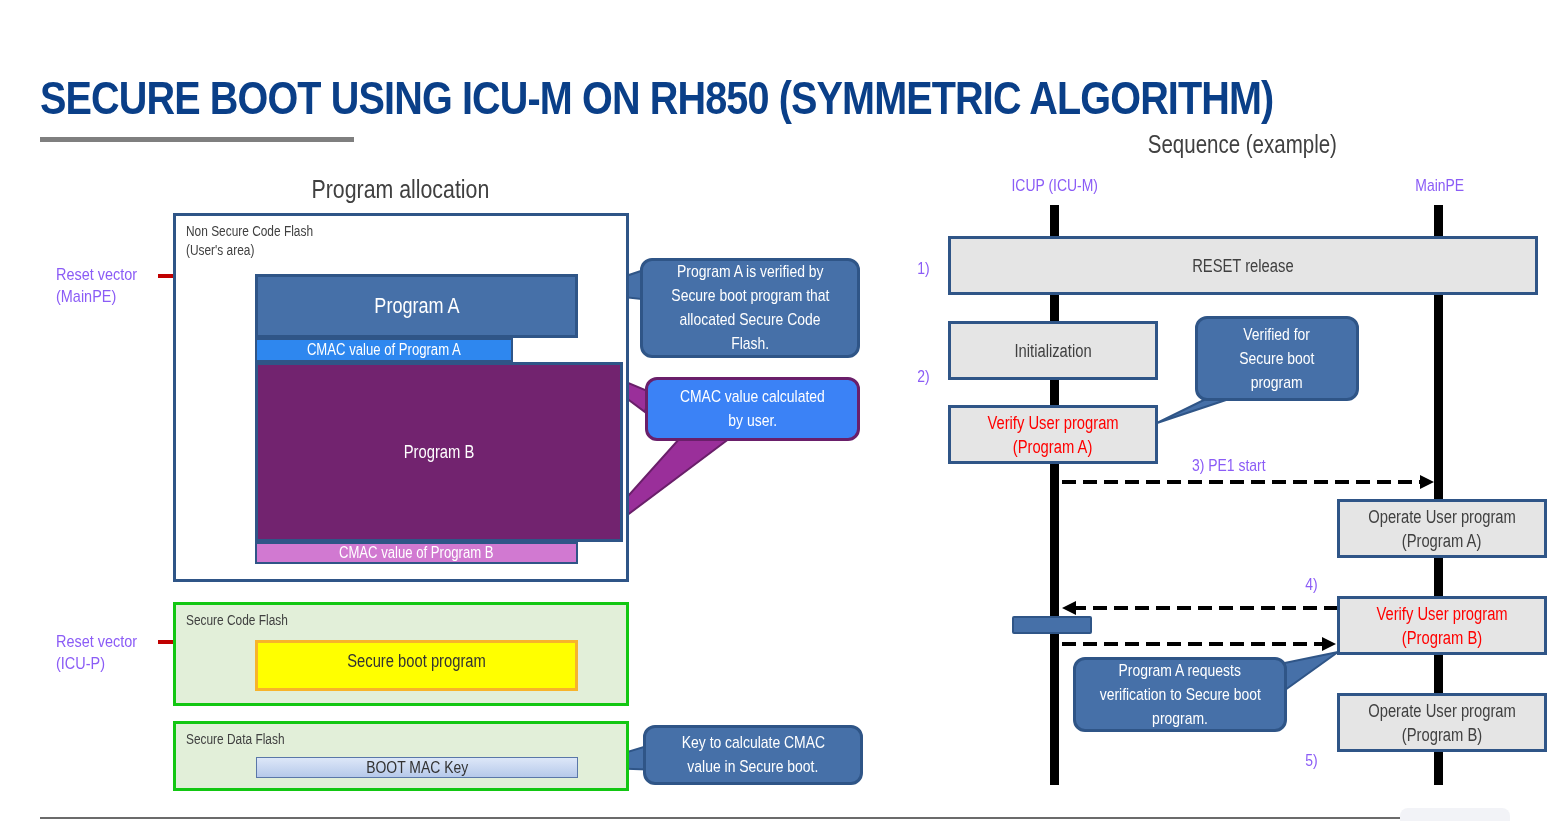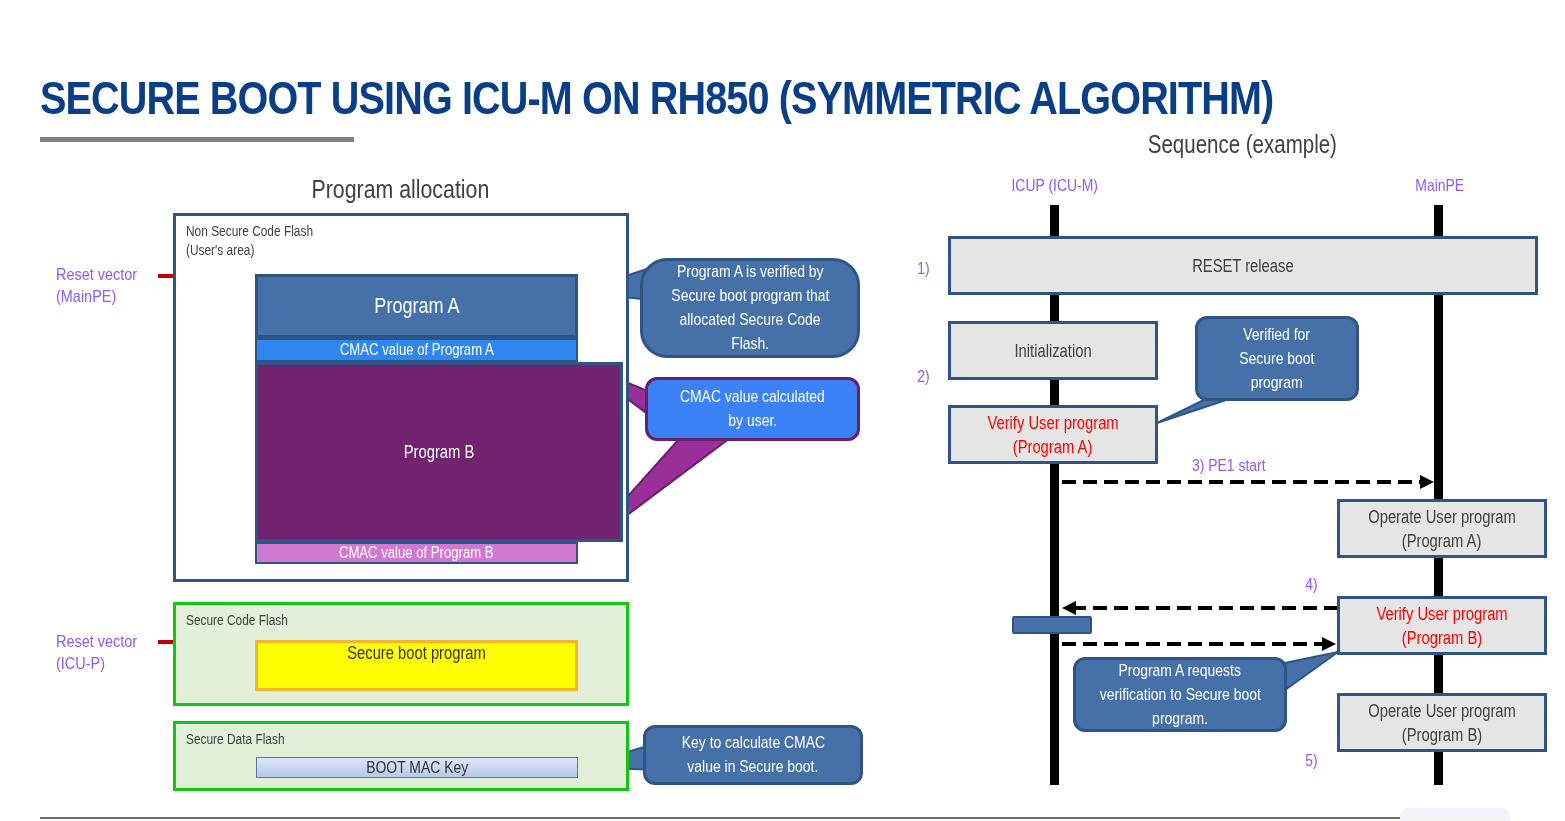--- a/index.html
+++ b/index.html
@@ -79,31 +79,31 @@
 
 <div class="abs region" style="left:173px;top:213px;width:456px;height:369px;"></div>
 <div class="abs small" style="left:186px;top:222px;">
   <div style="transform:scaleX(0.85);transform-origin:left;">Non Secure Code Flash</div>
   <div style="transform:scaleX(0.85);transform-origin:left;">(User's area)</div>
 </div>
 
 <div class="abs prog-a box-text" style="left:255px;top:274px;width:323px;height:64px;">
   <span class="cond">Program  A</span>
 </div>
-<div class="abs cmac-a box-text" style="left:255px;top:338px;width:323px;height:24px;">
+<div class="abs cmac-a box-text" style="left:255px;top:338px;width:258px;height:24px;">
   <span class="cond">CMAC value of Program A</span>
 </div>
 <div class="abs prog-b box-text" style="left:255px;top:362px;width:368px;height:180px;">
   <span class="cond">Program  B</span>
 </div>
 <div class="abs cmac-b box-text" style="left:255px;top:542px;width:323px;height:22px;">
   <span class="cond">CMAC value of  Program B</span>
 </div>
 
-<div class="abs callout blue" style="left:640px;top:258px;width:220px;height:100px;border-radius:27px;">
+<div class="abs callout blue" style="left:640px;top:258px;width:220px;height:100px;">
   <div>
     <div class="cond">Program  A is verified by</div>
       <br>
     <div class="cond">Secure boot program that</div>
       <br>
     <div class="cond">allocated Secure Code</div>
       <br>
     <div class="cond">Flash.</div>
   </div>
 </div>
@@ -116,21 +116,21 @@
 </div>
 
 <div class="abs lbl" style="left:56px;top:631px;">
   <div style="transform:scaleX(0.85);transform-origin:left;">Reset vector</div>
   <div style="transform:scaleX(0.85);transform-origin:left;">(ICU-P)</div>
 </div>
 <div class="abs green-region" style="left:173px;top:602px;width:456px;height:104px;"></div>
 <div class="abs small" style="left:186px;top:611px;">
   <div style="transform:scaleX(0.85);transform-origin:left;">Secure Code Flash</div>
 </div>
-<div class="abs sbp box-text" style="left:255px;top:640px;width:323px;height:51px;align-items:flex-start;padding-top:0;">
+<div class="abs sbp box-text" style="left:255px;top:640px;width:323px;height:51px;align-items:flex-start;padding-top:8px;">
   <span class="cond">Secure  boot program</span>
 </div>
 
 <div class="abs green-region" style="left:173px;top:721px;width:456px;height:70px;"></div>
 <div class="abs small" style="left:186px;top:730px;">
   <div style="transform:scaleX(0.85);transform-origin:left;">Secure Data Flash</div>
 </div>
 <div class="abs mac box-text" style="left:256px;top:757px;width:322px;height:21px;">
   <span class="cond">BOOT MAC Key</span>
 </div>

